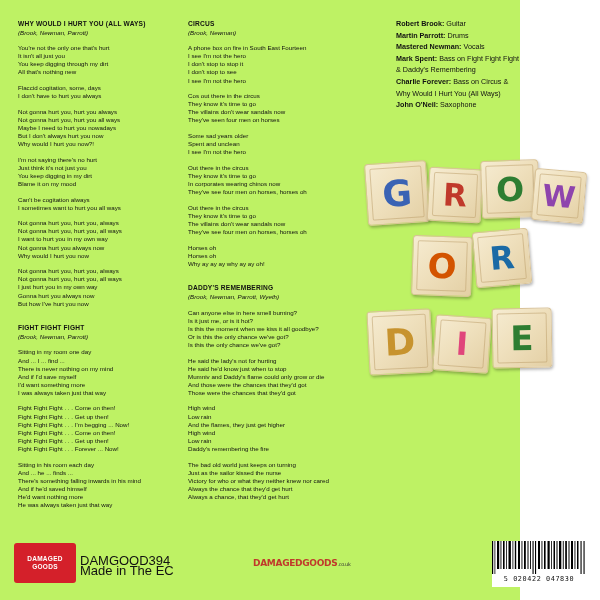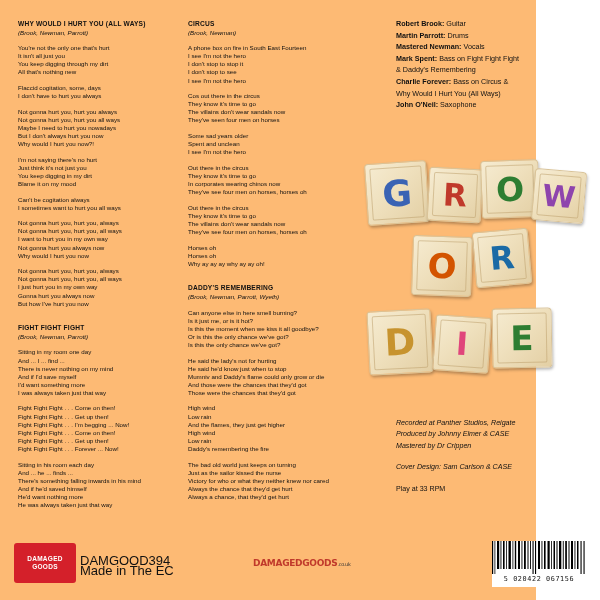--- a/index.html
+++ b/index.html
@@ -6,22 +6,21 @@
   body{
     width:600px;height:600px;
     background:#ffffff;
     font-family:"Liberation Sans", sans-serif;
     color:#111;
     position:relative;
     overflow:hidden;
   }
   .sleeve{
     position:absolute;left:0;top:0;width:520px;height:600px;
-    background:#fdba74;
-    padding-left:16px;
+    background:#bef264;
   }
   
   .col{
     position:absolute;
     font-size:6.2px;
     line-height:8.1px;
   }
   .col1{left:18px;top:20px;width:160px;}
   .col2{left:188px;top:20px;width:165px;}
   .col3{left:396px;top:18px;width:196px;}
@@ -296,29 +295,20 @@
         <span>D</span>
       </div>
     <div class="cube c-i">
         <span>I</span>
       </div>
     <div class="cube c-e">
         <span>E</span>
       </div>
   </div>
 
-  <div class="prod">
-    <p class="i">Recorded at Panther Studios, Reigate</p>
-    <p class="i">Produced by Johnny Elmer &amp; CASE</p>
-    <p class="i">Mastered by Dr Crippen</p>
-    <div class="gap"></div>
-    <p class="i">Cover Design: Sam Carlson &amp; CASE</p>
-    <div class="gap"></div>
-    <p>Play at 33 RPM</p>
-  </div>
 
   <div class="logo">
     <span>DAMAGED GOODS</span>
   </div>
 
   <div class="catno">
     <div>DAMGOOD394</div>
     <div>Made in The EC</div>
   </div>
 
@@ -354,16 +344,16 @@
       <rect x="67" y="0" width="2.3" height="28" fill="#000"></rect>
       <rect x="70.8" y="0" width="0.9" height="28" fill="#000"></rect>
       <rect x="73.2" y="0" width="1.7" height="28" fill="#000"></rect>
       <rect x="76.5" y="0" width="1" height="28" fill="#000"></rect>
       <rect x="79" y="0" width="2" height="28" fill="#000"></rect>
       <rect x="82.5" y="0" width="0.9" height="28" fill="#000"></rect>
       <rect x="85" y="0" width="1.5" height="28" fill="#000"></rect>
       <rect x="88.5" y="0" width="1.1" height="33" fill="#000"></rect>
       <rect x="91.5" y="0" width="1.1" height="33" fill="#000"></rect>
     </svg>
-    <div class="num">5 020422 067156</div>
+    <div class="num">5 020422 047830</div>
   </div>
 
 </div>
 
 </body></html>

